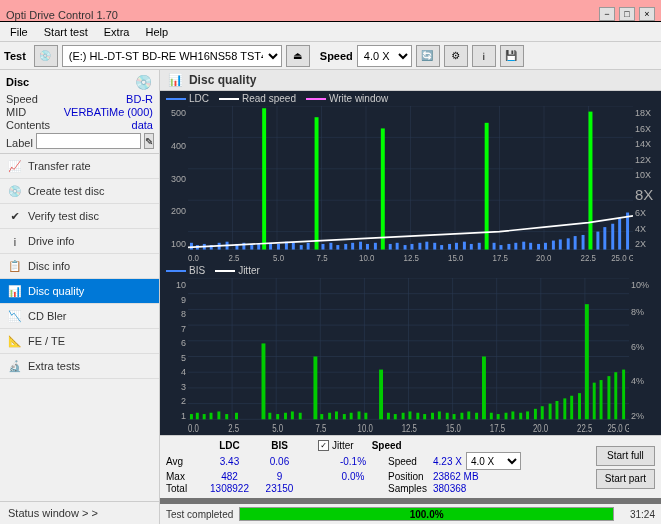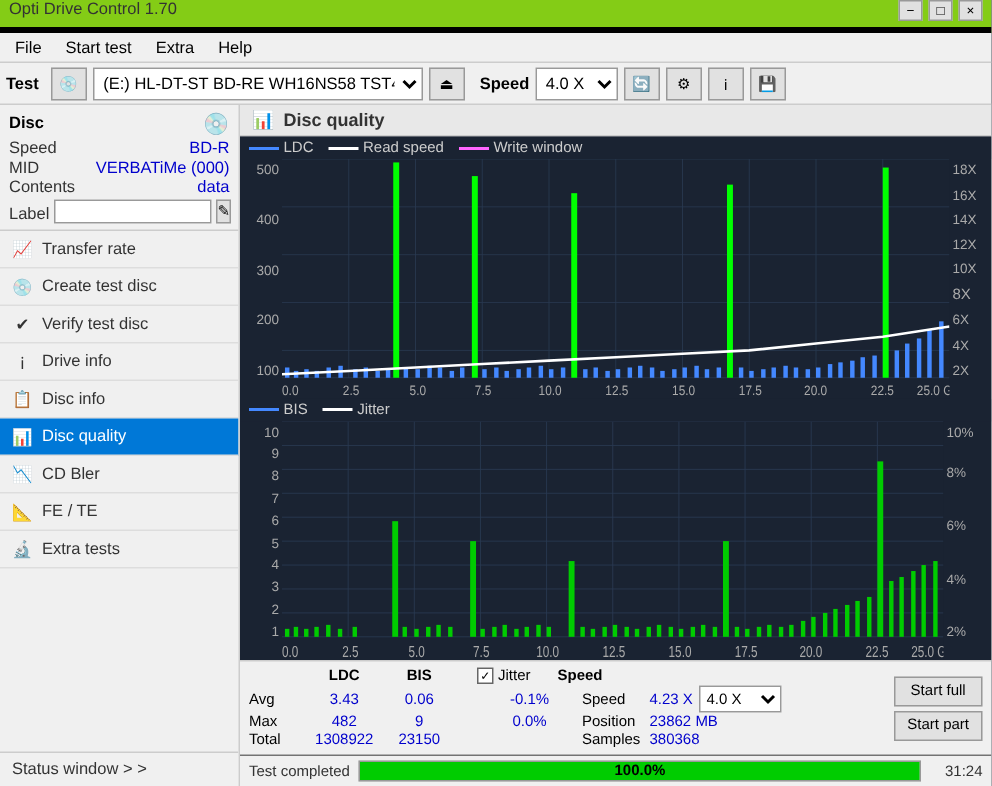--- a/index.html
+++ b/index.html
@@ -7,27 +7,27 @@
       width: 661px;
       height: 524px;
       font-family: 'Segoe UI', Tahoma, sans-serif;
       font-size: 11px;
       background: #f0f0f0;
       overflow: hidden;
     }
 
     
     .title-bar {
-      background: #84cc16;
+      background: #fca5a5;
       height: 22px;
       display: flex;
-      align-items: flex-start;
+      align-items: flex-end;
       justify-content: space-between;
       padding: 0 6px;
-      border-bottom: 4px solid #000000;
+      border-bottom: 1px solid #000000;
       font-size: 11px;
     }
     .title-bar-title { font-size: 11px; color: #333; }
     .title-bar-buttons { display: flex; gap: 4px; }
     .title-bar-btn {
       width: 16px; height: 14px;
       border: 1px solid #999;
       background: #e1e1e1;
       font-size: 9px;
       cursor: pointer;
@@ -552,21 +552,21 @@
           <text x="397" y="138" fill="#aaa" font-size="8">22.5</text>
           <text x="428" y="138" fill="#aaa" font-size="8">25.0 GB</text>
         </svg>
 
         <div style="width:28px; display:flex; flex-direction:column; justify-content:space-between; padding:2px 0 14px 2px; align-items:flex-start;">
           <span style="font-size:9px;color:#aaa;">18X</span>
           <span style="font-size:9px;color:#aaa;">16X</span>
           <span style="font-size:9px;color:#aaa;">14X</span>
           <span style="font-size:9px;color:#aaa;">12X</span>
           <span style="font-size:9px;color:#aaa;">10X</span>
-          <span style="font-size:10px;color:#aaa;">8X</span>
+          <span style="font-size:15px;color:#aaa;">8X</span>
           <span style="font-size:9px;color:#aaa;">6X</span>
           <span style="font-size:9px;color:#aaa;">4X</span>
           <span style="font-size:9px;color:#aaa;">2X</span>
         </div>
       </div>
 
       <div class="legend-row">
         <div class="legend-item">
           <div class="legend-color" style="background:#4488ff;"></div>
           <span>BIS</span>
@@ -752,21 +752,21 @@
           </div>
         </div>
 
         <div class="start-buttons">
           <button class="start-btn">Start full</button>
           <button class="start-btn">Start part</button>
         </div>
       </div>
     </div>
 
-    <div class="progress-row" style="padding:3px 6px; background:#f0f0f0; border-top:1px solid #737373;">
+    <div class="progress-row" style="padding:3px 6px; background:#f0f0f0; border-top:6px solid #737373;">
       <span class="status-text">Test completed</span>
       <div class="progress-bar-container">
         <div class="progress-bar-fill" id="prog-fill" style="width: 100%;"></div>
         <span class="progress-text">100.0%</span>
       </div>
       <span class="time-text">31:24</span>
     </div>
 
   </div>
 </div>

